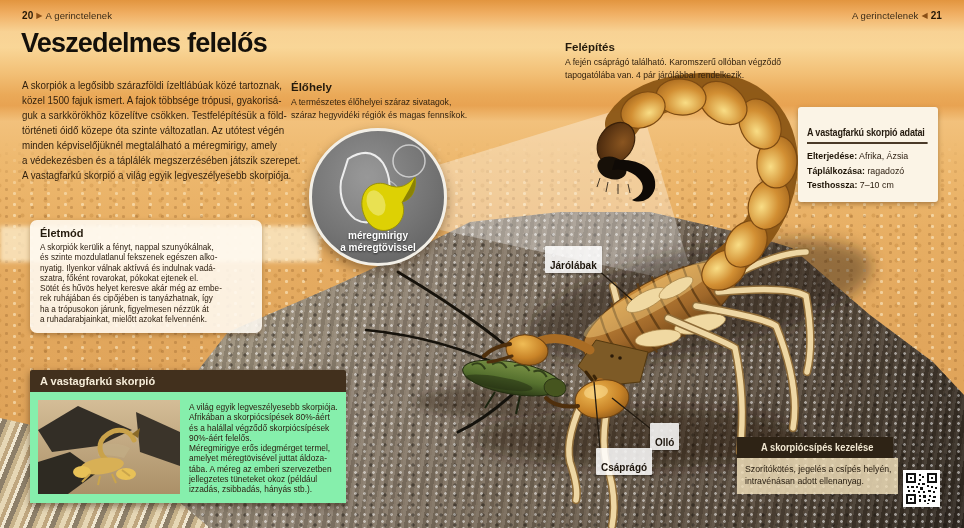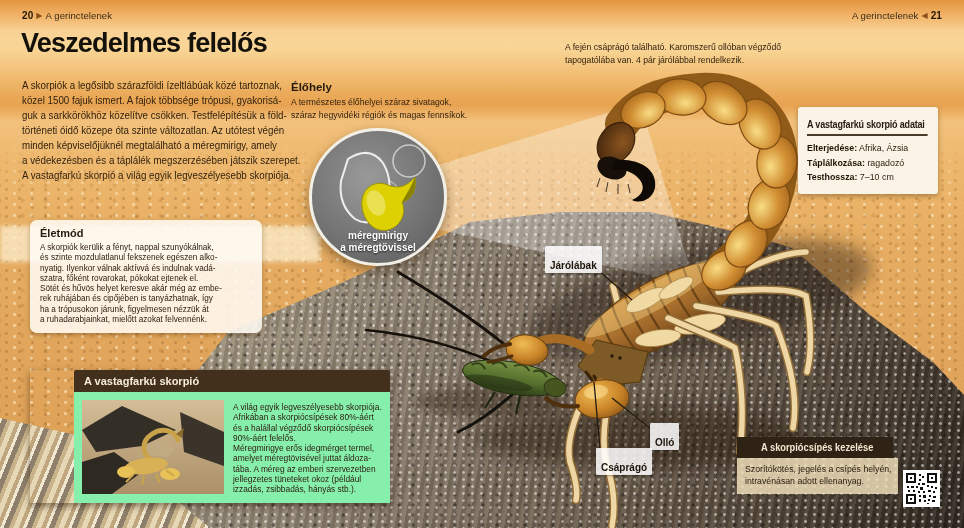--- a/index.html
+++ b/index.html
@@ -58,36 +58,36 @@
   .mini-sec .sec-text{font-size:9.6px;line-height:12.8px;color:#33220f;
     transform:scaleX(.9);transform-origin:0 0;}
   .elohely{left:291px;top:81px;}
   .felepites{left:565px;top:41px;}
   .eletmod{left:30px;top:220px;width:212px;background:rgba(255,251,242,.88);
     border-radius:7px;padding:7px 10px 9px 10px;box-shadow:0 2px 5px rgba(90,55,15,.4);}
   .eletmod .sec-title{font-weight:bold;font-size:11px;color:#241a0c;margin-bottom:3px;}
   .eletmod .sec-text{font-size:8.8px;line-height:10.3px;color:#2e2012;
     transform:scaleX(.93);transform-origin:0 0;}
   .infobox{left:798px;top:107px;width:122px;background:#fbf4e6;border-radius:3px;
-    padding:12px 9px 9px 9px;box-shadow:0 2px 5px rgba(90,55,15,.45);}
+    padding:20px 9px 9px 9px;box-shadow:0 2px 5px rgba(90,55,15,.45);}
   .infobox-title{font-weight:bold;font-size:10px;color:#241a0e;white-space:nowrap;
     transform:scaleX(.9);transform-origin:0 0;letter-spacing:-.2px;
     border-bottom:2px solid #4a3a28;padding-bottom:4px;margin-bottom:5px;width:134px;}
   .infobox-row{font-size:9.5px;line-height:14.5px;white-space:nowrap;color:#2e2012;
     transform:scaleX(.93);transform-origin:0 0;}
   .infobox-row b{color:#1e1406;}
   
   .part-label{background:rgba(255,255,255,.85);padding:14px 5px 2px 5px;
     font-weight:bold;font-size:10px;color:#1d150c;border-radius:1px;
     box-shadow:0 1px 2px rgba(0,0,0,.3);white-space:nowrap;}
   .lbl-jarolabak{left:545px;top:246px;}
   .lbl-ollo{left:650px;top:423px;}
   .lbl-csaprago{left:596px;top:448px;}
   
-  .species{left:30px;top:370px;width:316px;box-shadow:0 3px 7px rgba(40,22,5,.5);padding-left:44px;}
+  .species{left:30px;top:370px;width:316px;box-shadow:0 3px 7px rgba(40,22,5,.5);}
   .species-hdr{height:22px;line-height:22px;background:#42301d;color:#f6ecd8;
     font-weight:bold;font-size:11px;padding-left:10px;border-radius:2px 2px 0 0;}
   .species-body{background:#86efac;padding:8px;display:flex;}
   .species-photo{width:142px;height:94px;flex:none;overflow:hidden;}
   .species-text{margin-left:9px;font-size:8.8px;line-height:10.3px;color:#2e2012;
     padding-top:2px;transform:scaleX(.95);transform-origin:0 0;}
   
   .treat-hdr{left:737px;top:437px;width:132px;height:21px;line-height:21px;
     background:#2e2315;color:#f2e8d2;font-weight:bold;font-size:10px;
     padding-left:24px;white-space:nowrap;}
@@ -279,20 +279,21 @@
 
   <div class="abs mini-sec elohely">
     <div class="sec-title">Élőhely</div>
     <div class="sec-text lines">
         <div>A természetes élőhelyei száraz sivatagok,</div>
         <div>száraz hegyvidéki régiók és magas fennsíkok.</div>
       </div>
   </div>
 
   <div class="abs mini-sec felepites">
+    <div class="sec-title">Felépítés</div>
     <div class="sec-text lines">
         <div>A fején csáprágó található. Karomszerű ollóban végződő</div>
         <div>tapogatólába van. 4 pár járólábbal rendelkezik.</div>
       </div>
   </div>
 
   <div class="abs eletmod">
     <div class="sec-title">Életmód</div>
     <div class="sec-text lines">
         <div>A skorpiók kerülik a fényt, nappal szunyókálnak,</div>

